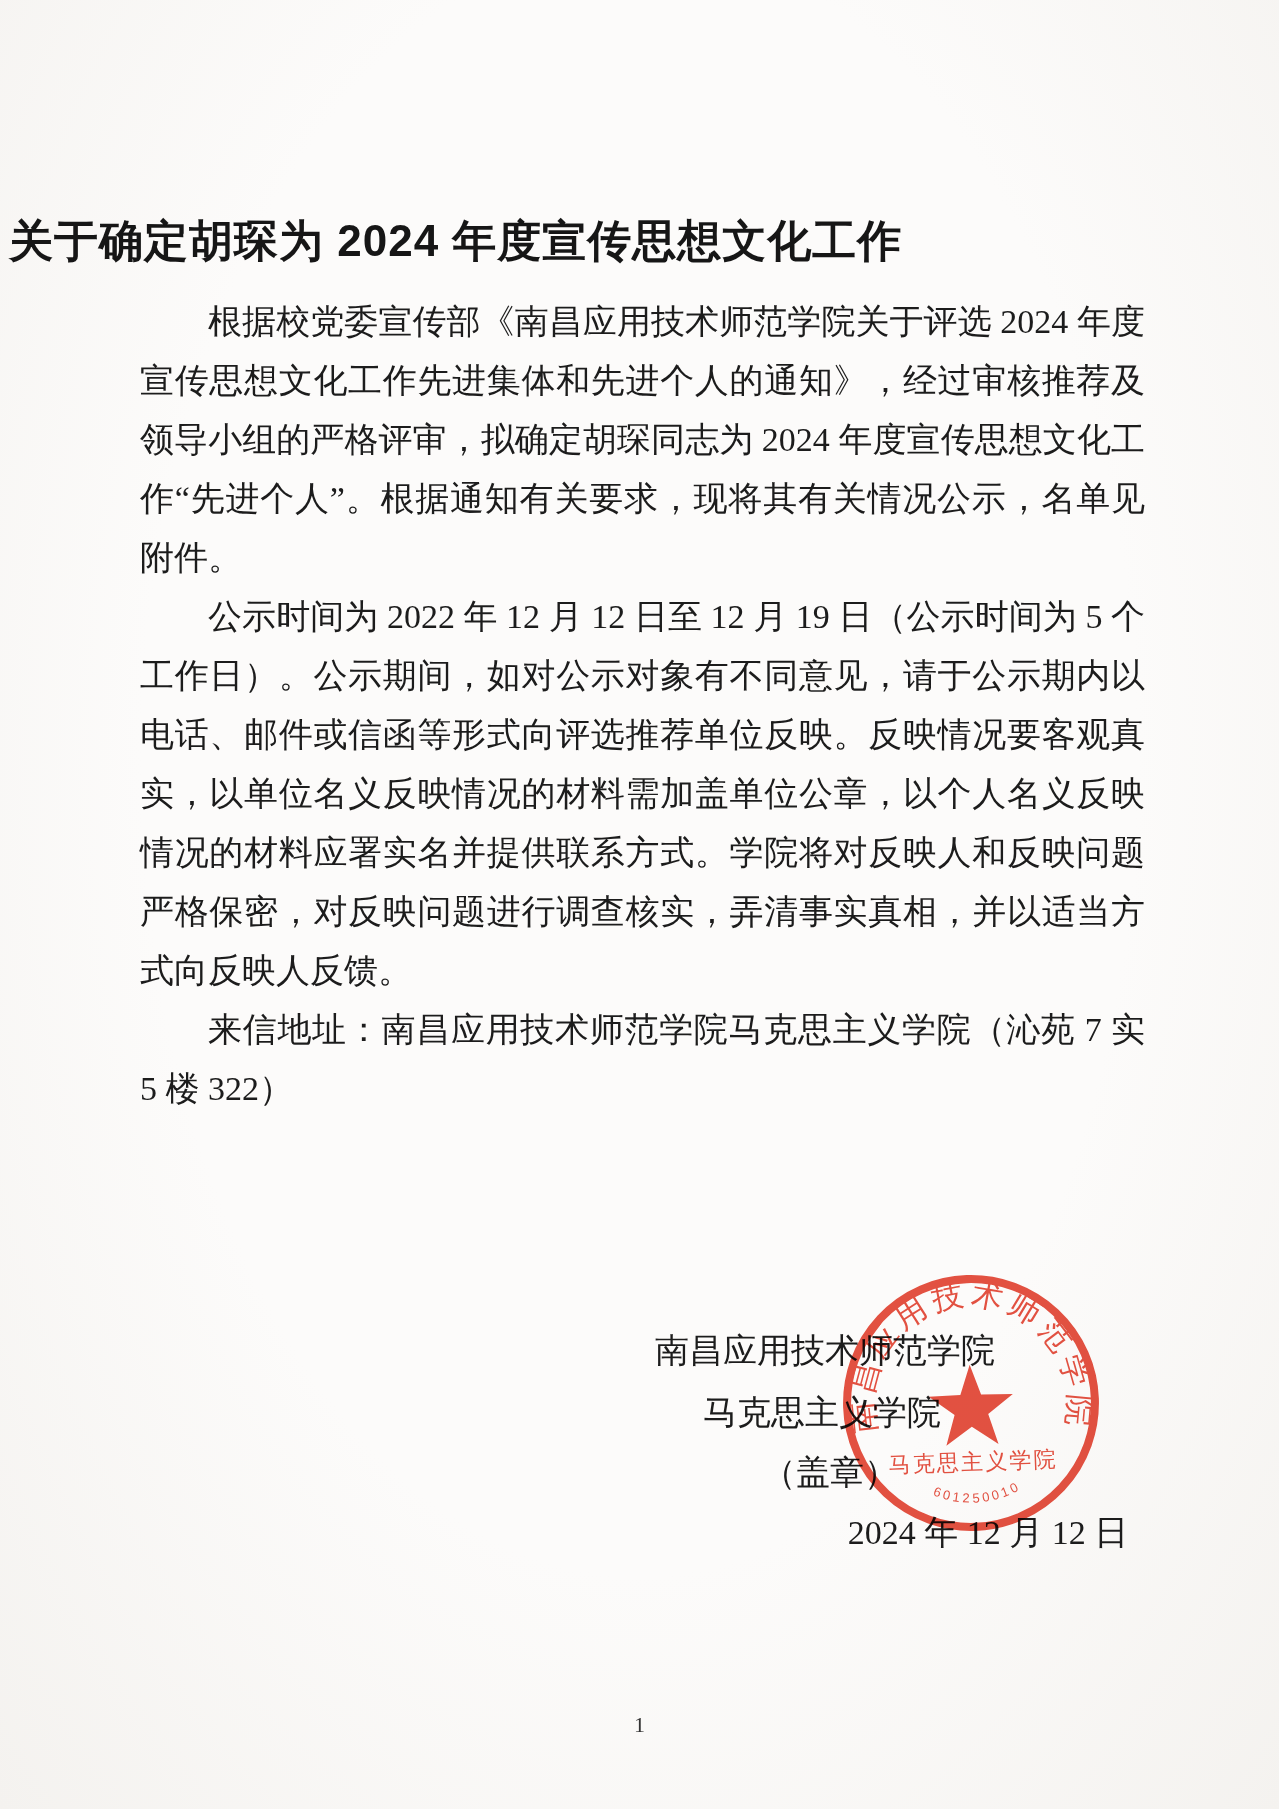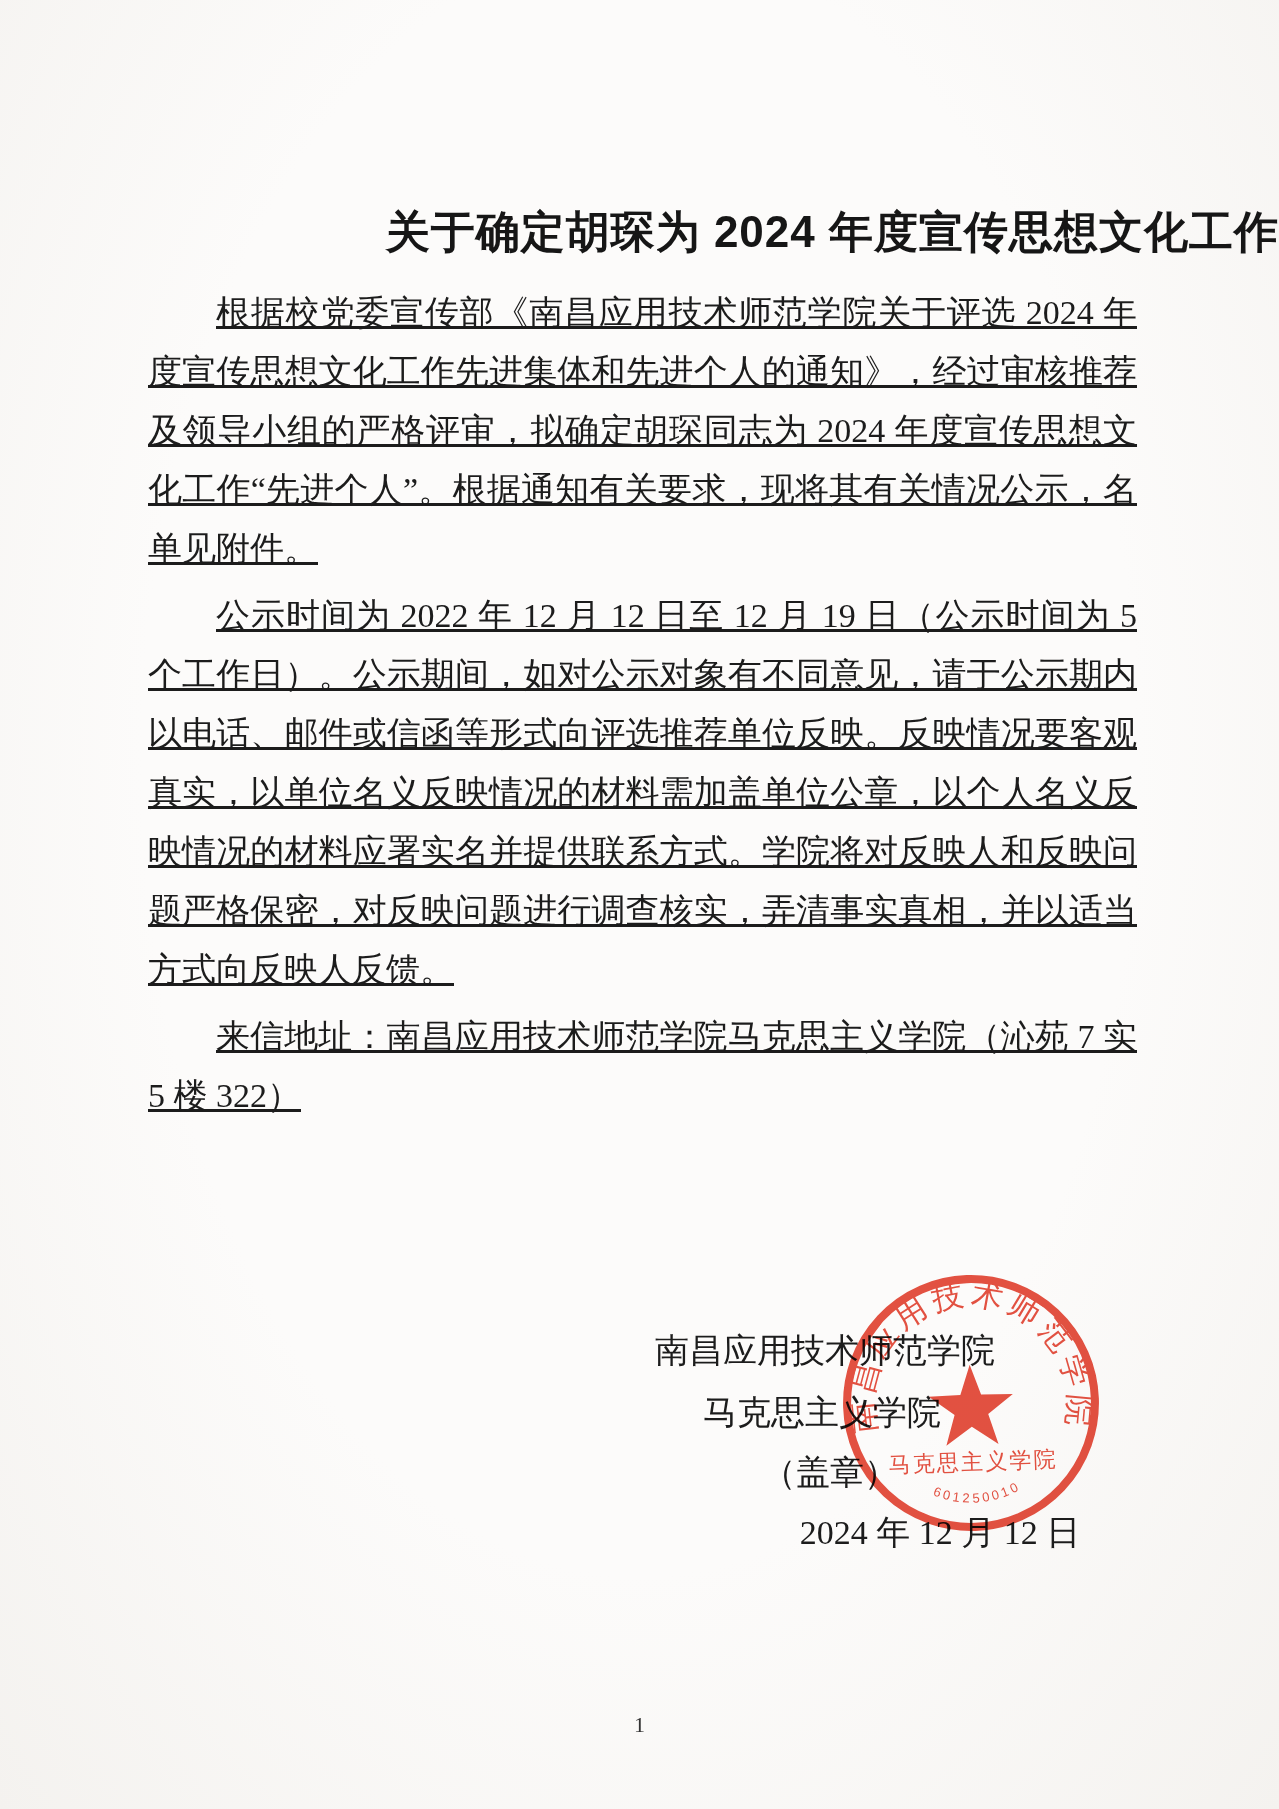--- a/index.html
+++ b/index.html
@@ -9,42 +9,41 @@
     font-family: "Liberation Serif", "DejaVu Serif", serif;
   }
   .page {
     position: relative;
     width: 1279px; height: 1809px;
     background: radial-gradient(ellipse at 50% 42%, #fcfbfa 55%, #f4f2ef 100%);
     color: #1c1c1c;
     overflow: hidden;
   }
   .title {
-    margin: 0;
+    margin: 9px;
     padding-top: 196px;
-    text-align: right;
+    text-align: left;
     font-family: "Liberation Sans", "DejaVu Sans", sans-serif;
     font-weight: 900;
     font-size: 44px;
     line-height: 71px;
     letter-spacing: 1px;
     color: #161616;
   }
   .body-text {
     margin: 16px 134px 0 140px;
     font-size: 34px;
     line-height: 59px;
     text-align: justify;
     text-justify: inter-character;
   }
   .body-text p {
-    margin: 8px;
+    margin: 0;
     text-indent: 2em;
     word-break: break-all;
-    text-decoration: underline;
   }
   .sig-line {
     position: absolute;
     transform: translateX(-50%);
     font-size: 34px;
     white-space: nowrap;
     color: #1c1c1c;
   }
   .stamp {
     position: absolute;
@@ -73,21 +72,21 @@
 
   <div class="body-text">
     <p>根据校党委宣传部《南昌应用技术师范学院关于评选 2024 年度宣传思想文化工作先进集体和先进个人的通知》，经过审核推荐及领导小组的严格评审，拟确定胡琛同志为 2024 年度宣传思想文化工作“先进个人”。根据通知有关要求，现将其有关情况公示，名单见附件。</p>
     <p>公示时间为 2022 年 12 月 12 日至 12 月 19 日（公示时间为 5 个工作日）。公示期间，如对公示对象有不同意见，请于公示期内以电话、邮件或信函等形式向评选推荐单位反映。反映情况要客观真实，以单位名义反映情况的材料需加盖单位公章，以个人名义反映情况的材料应署实名并提供联系方式。学院将对反映人和反映问题严格保密，对反映问题进行调查核实，弄清事实真相，并以适当方式向反映人反馈。</p>
     <p>来信地址：南昌应用技术师范学院马克思主义学院（沁苑 7 实 5 楼 322）</p>
   </div>
 
   <div class="sig-line" style="left:825px; top:1328px;">南昌应用技术师范学院</div>
   <div class="sig-line" style="left:822px; top:1390px;">马克思主义学院</div>
   <div class="sig-line" style="left:830px; top:1450px;">（盖章）</div>
-  <div class="sig-line" style="left:940px; top:1510px;">2024 年 12 月 12 日</div>
+  <div class="sig-line" style="left:988px; top:1510px;">2024 年 12 月 12 日</div>
 
   <svg class="stamp" viewBox="0 0 264 264" xmlns="http://www.w3.org/2000/svg">
     <defs>
       <path id="arcTop" d="M 44.1 173 A 97 97 0 1 1 219.9 173" fill="none"></path>
       <path id="arcBottom" d="M 87 220 A 99 99 0 0 0 177 220" fill="none"></path>
     </defs>
     <circle cx="132" cy="132" r="123" fill="none" stroke-width="8" stroke="#e23a28"></circle>
     <polygon points="132,94 142.3,123.8 173.8,124.4 148.7,143.4 157.9,173.6 132,155.6 106.1,173.6 115.3,143.4 90.2,124.4 121.7,123.8" fill="#e23a28"></polygon>
     <text font-size="31" font-family="Liberation Sans, sans-serif" letter-spacing="5" fill="#e23a28">
       <textPath href="#arcTop" startOffset="17">南昌应用技术师范学院</textPath>

